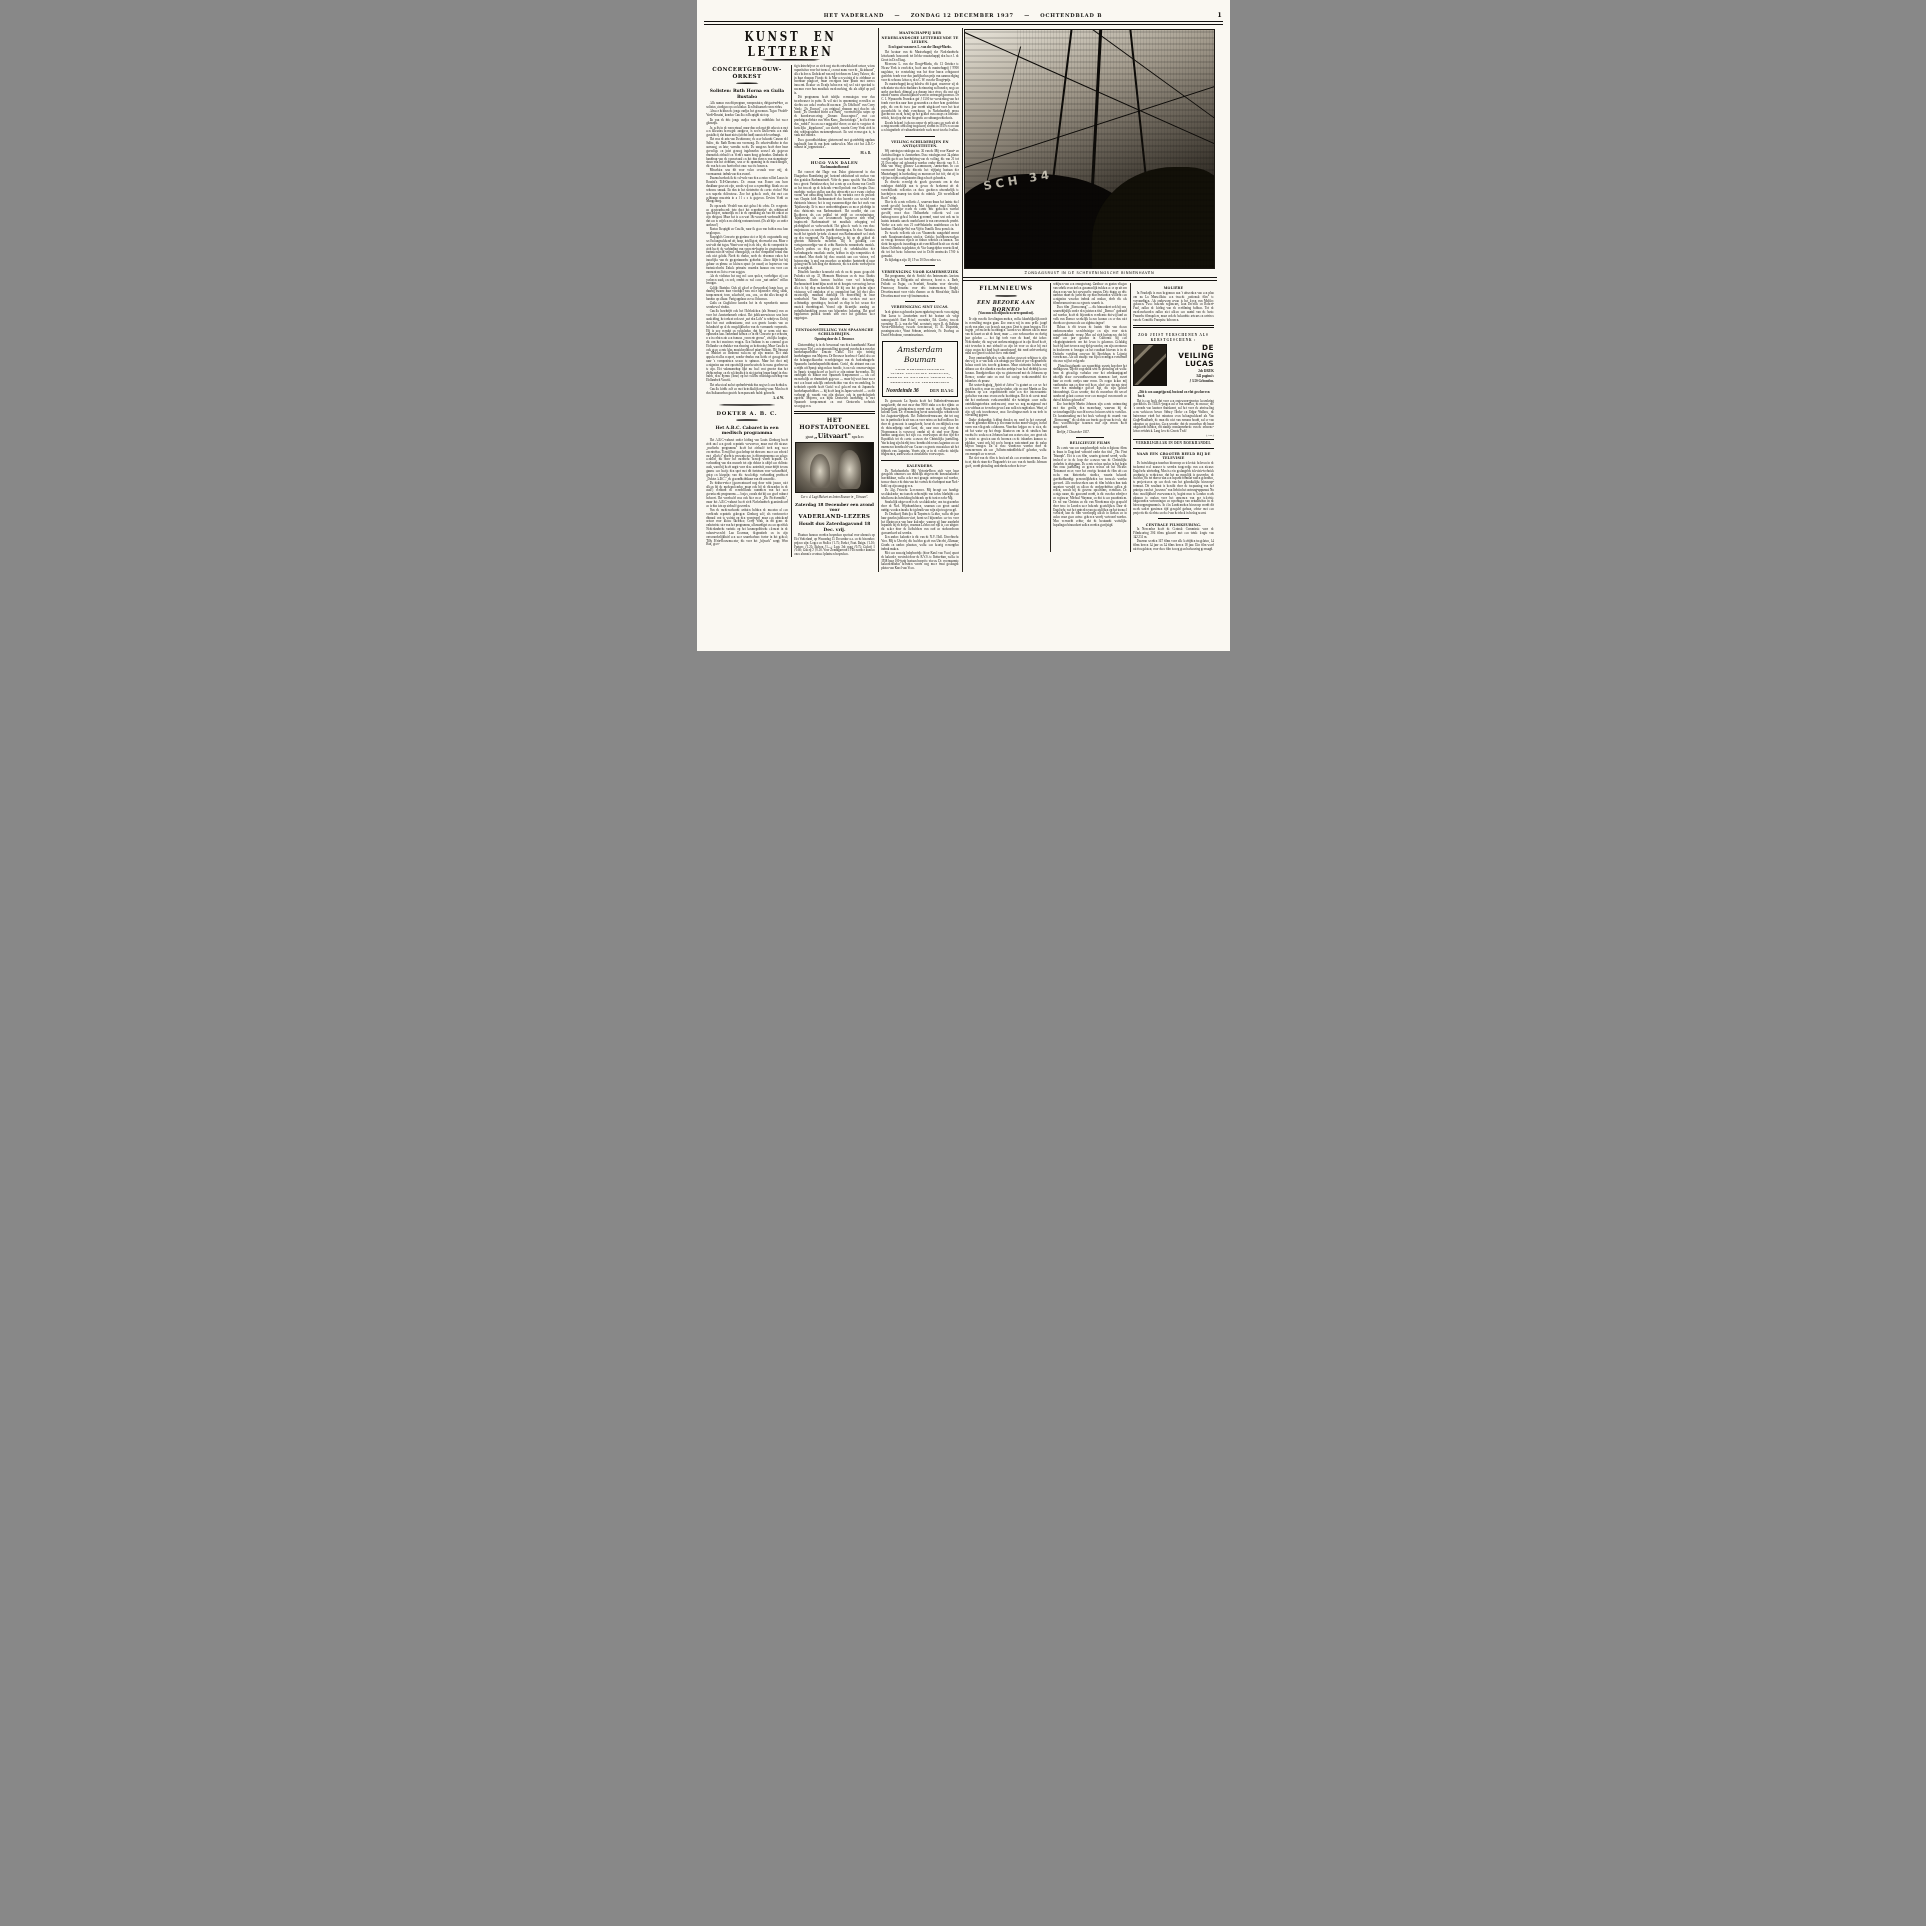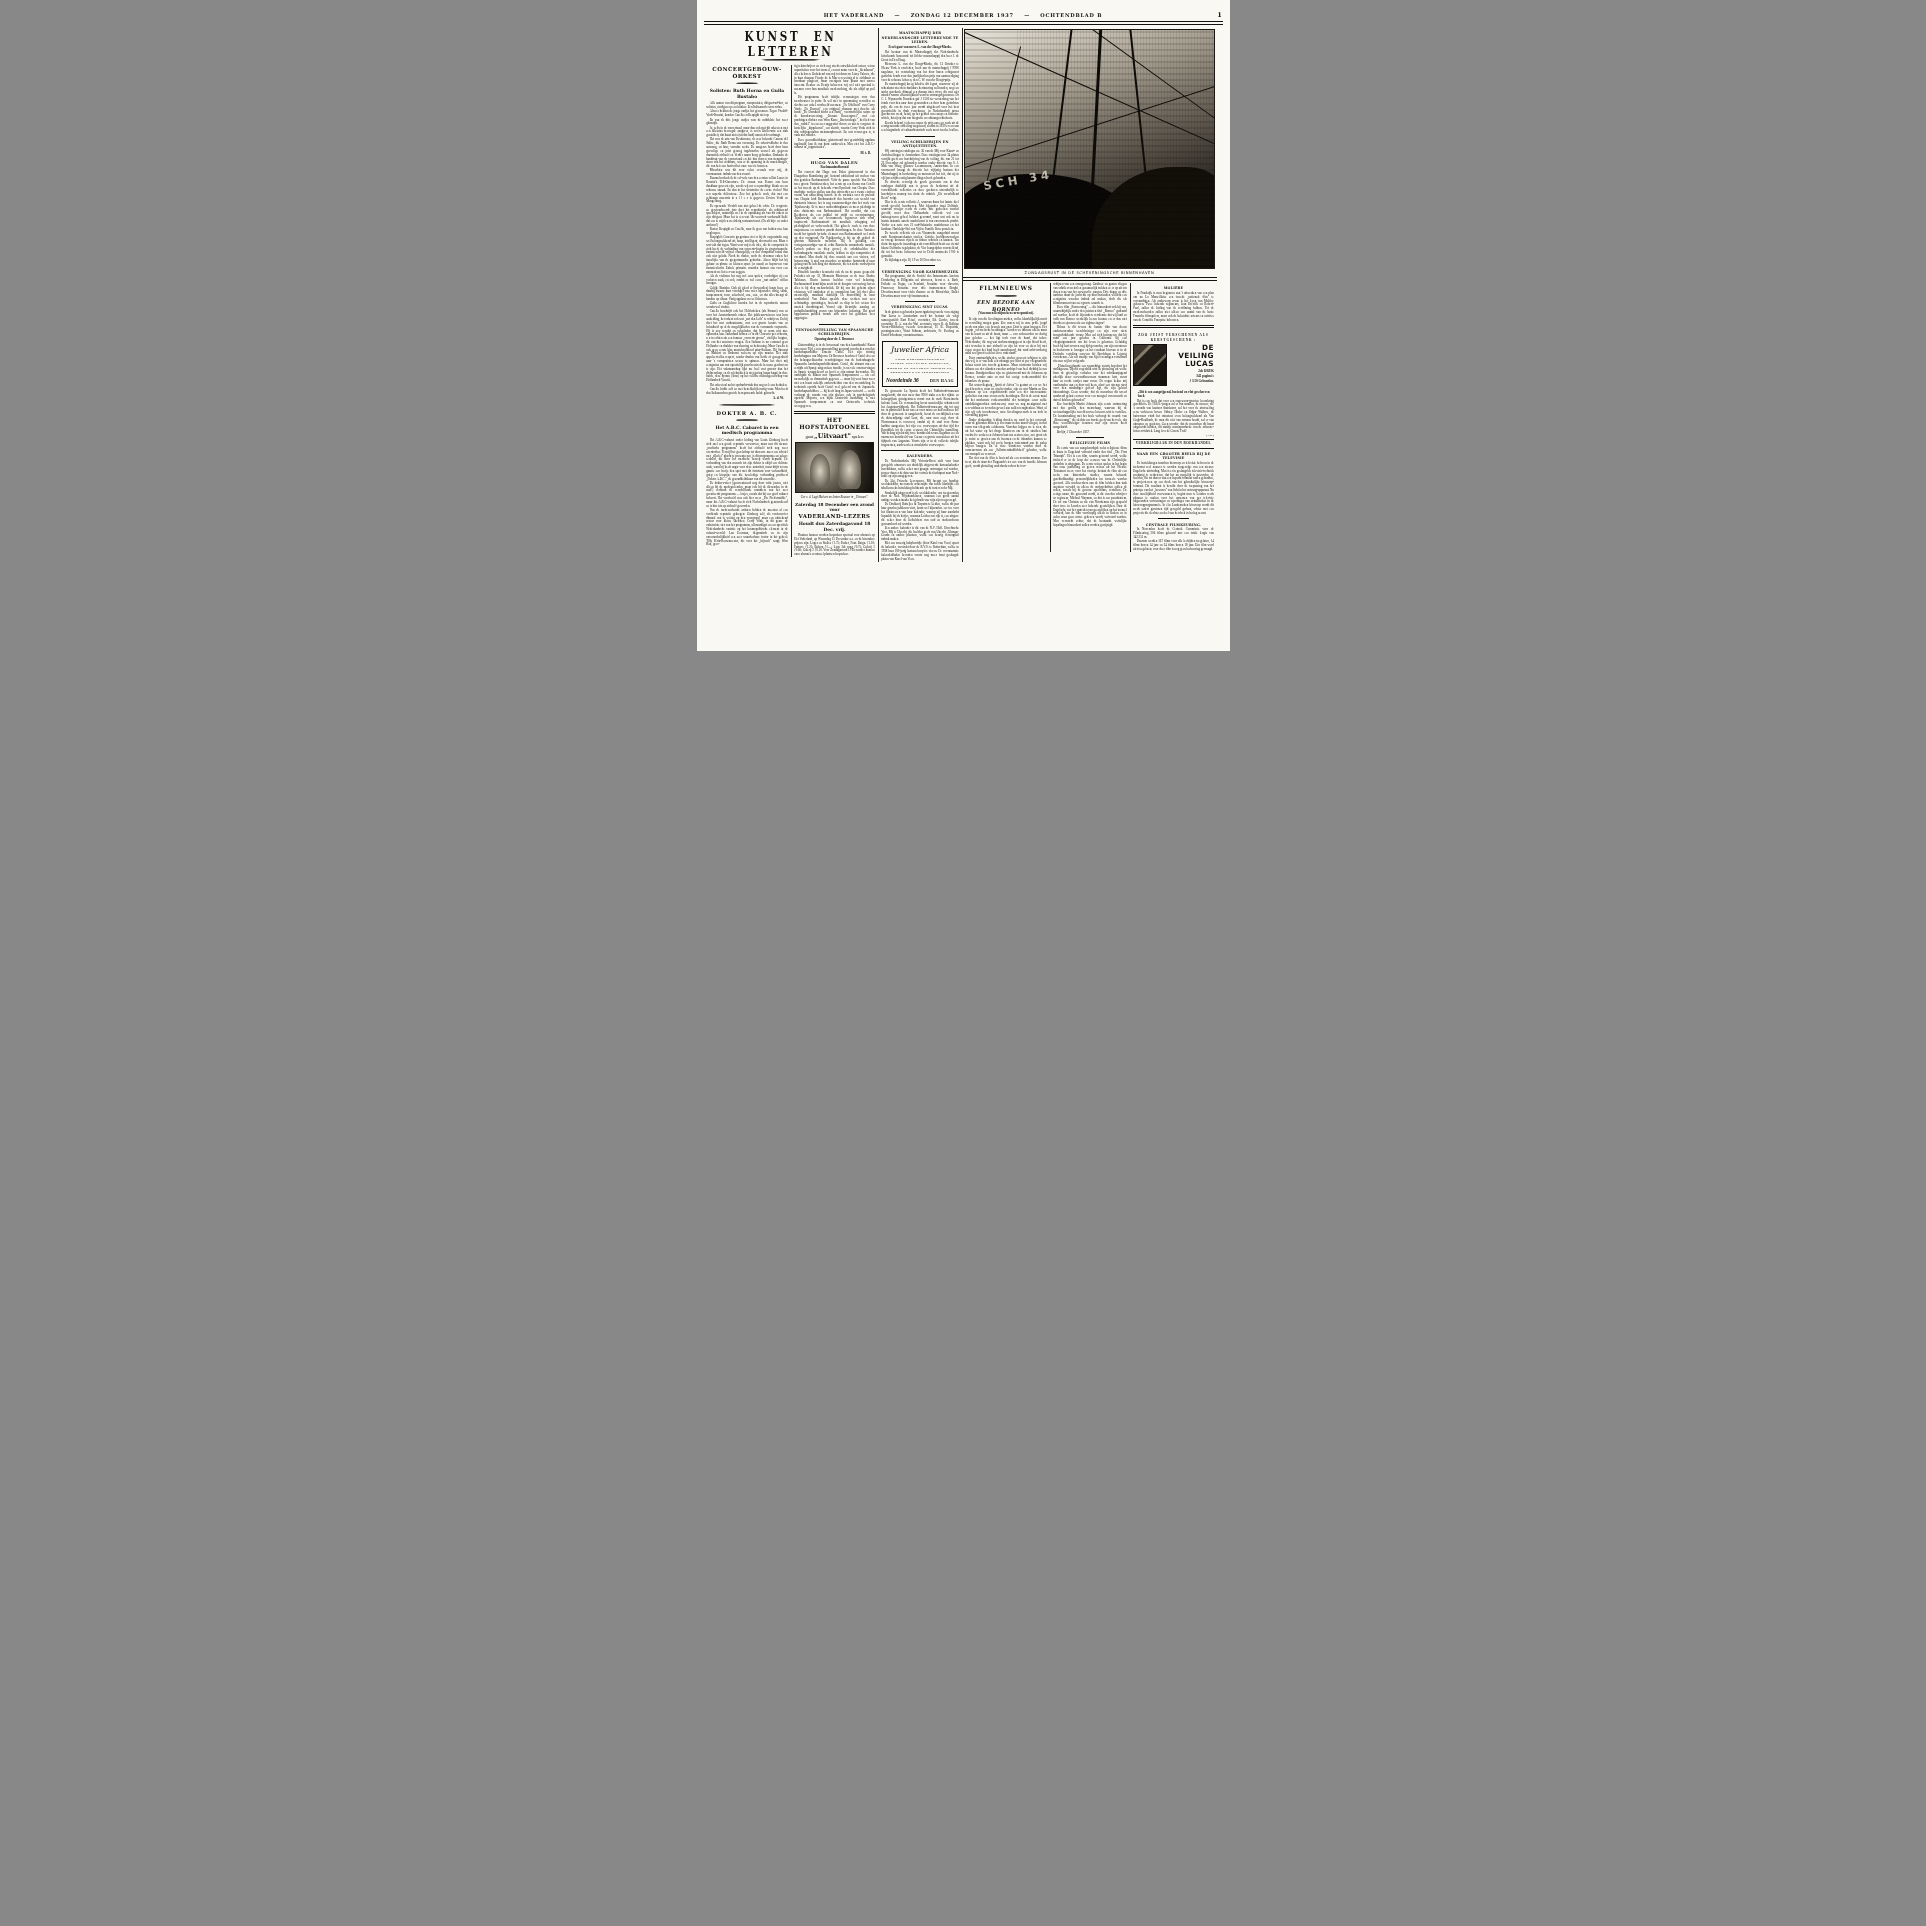--- a/index.html
+++ b/index.html
@@ -210,21 +210,21 @@
       <h2 class="head-sm">VEREENIGING VOOR KAMERMUZIEK</h2>
       <div>
           <p>Het programma, dat de Société des Instruments Anciens Donderdag in Diligentia zal uitvoeren, bevat o. a. Bach, Prélude en Fugue, en Scarlatti, Sonatine voor clavecin; Francoeur, Sonatine voor drie instrumenten; Borghi, Divertissement voor viola d'amore en de Montéclair, Ballet Divertissement voor vijf instrumenten.</p>
         </div>
       <div class="rule-short"></div>
       <h2 class="head-sm">VEREENIGING SINT LUCAS.</h2>
       <div>
           <p>In de gisteren gehouden jaarvergadering van de vereeniging Sint Lucas te Amsterdam werd het bestuur als volgt samengesteld: Bart Peizel, voorzitter, Ed. Gerdes, tweede voorzitter, H. A. van der Wal, secretaris, mevr. R. de Balbian Verster-Bolderhey, tweede secretaresse, H. B. Dieperink, penningmeester, Wout Schram, archivaris, Fr. Everbag en David Schulman, commissarissen.</p>
         </div>
       <div class="bouman">
-        <div class="name">Juwelier Africa</div>
+        <div class="name">Amsterdam Bouman</div>
         <div class="l">VOOR KERSTGESCHENKEN</div>
         <div class="l">APARTE COLLECTIE JUWEELEN,</div>
         <div class="l">GOUDEN EN ZILVEREN ARTIKELEN,</div>
         <div class="l">UURWERKEN EN SPORTPRIJZEN</div>
         <div class="addr">
           <span class="street">Noordeinde 36</span>
           <span class="city">DEN HAAG</span>
         </div>
       </div>
       <div>

